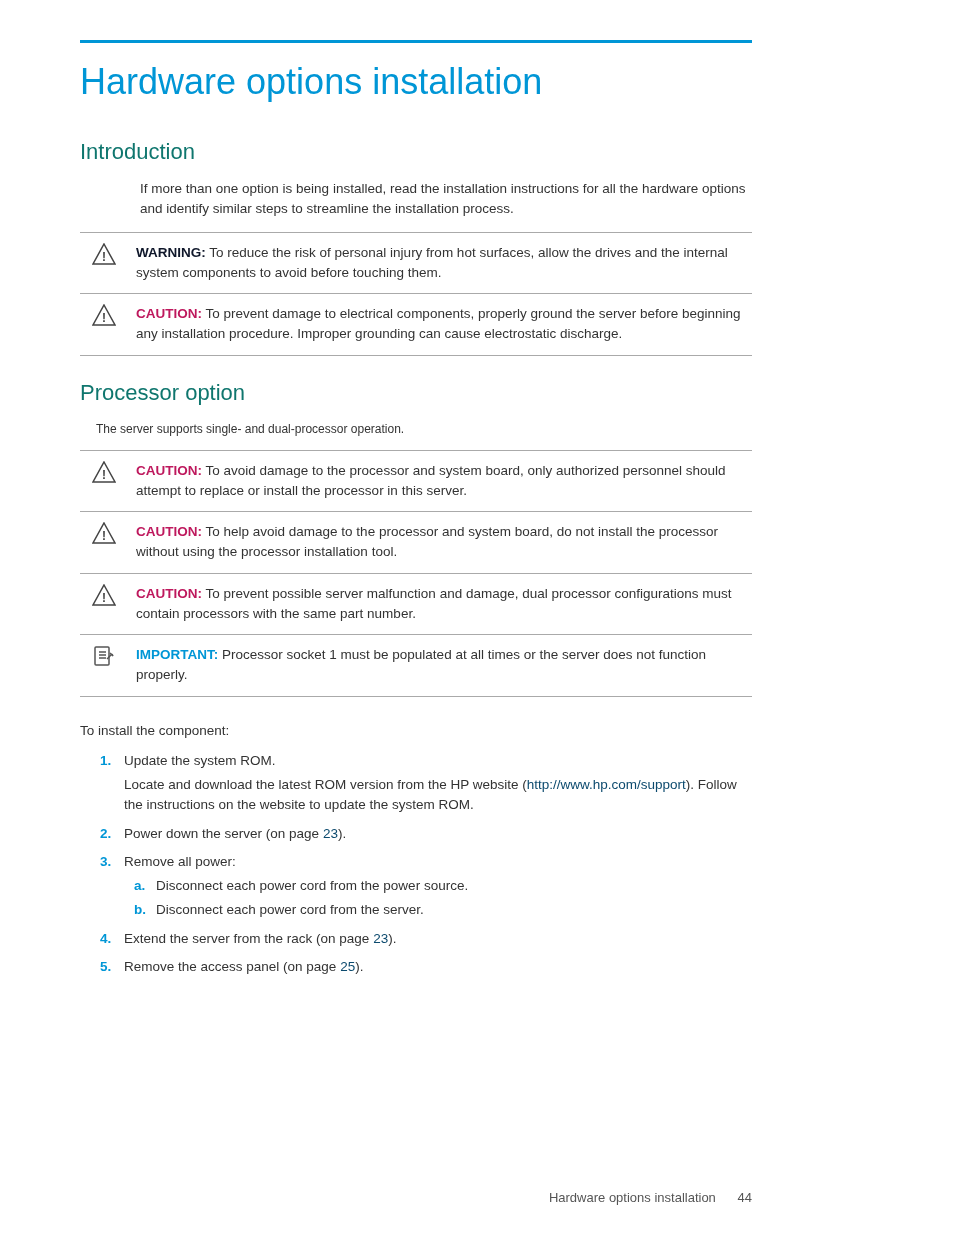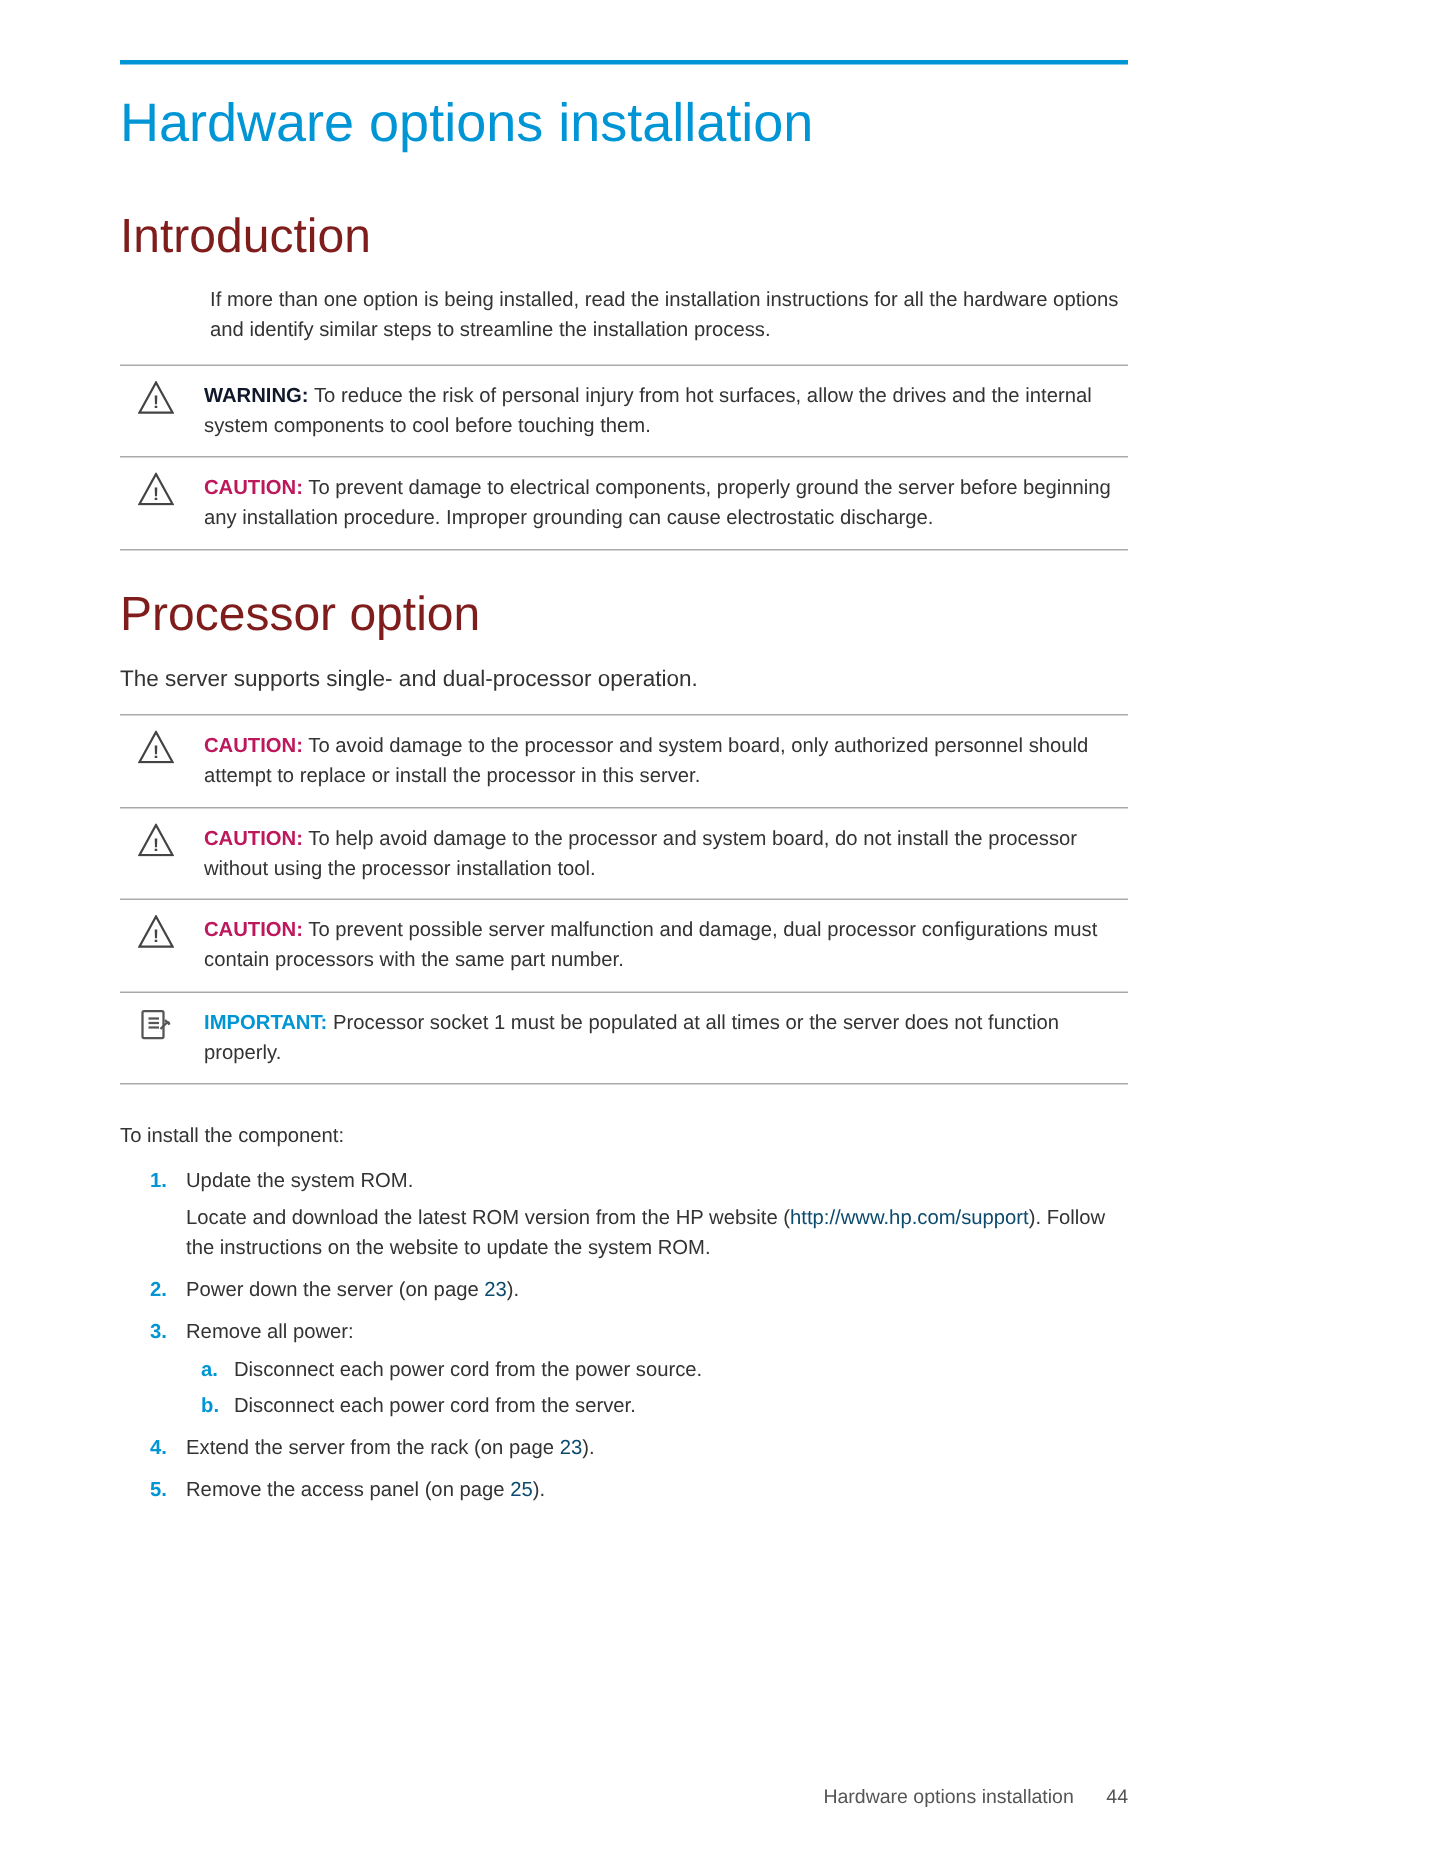--- a/index.html
+++ b/index.html
@@ -32,23 +32,23 @@
 
     .page-heading {
       font-size: 36px;
       font-weight: normal;
       color: #0096d6;
       margin-bottom: 36px;
       font-family: Arial, Helvetica, sans-serif;
     }
 
     .section-heading {
-      font-size: 32px;
+      font-size: 22px;
       font-weight: normal;
-      color: #7f1d1d;
+      color: #0f766e;
       margin-bottom: 14px;
       font-family: Arial, Helvetica, sans-serif;
     }
 
     .intro-text {
       margin-left: 60px;
       margin-bottom: 12px;
       line-height: 1.5;
       font-size: 13.5px;
     }
@@ -91,23 +91,23 @@
     .notice-label-important {
       color: #0096d6;
       font-weight: bold;
     }
 
     .processor-section {
       margin-top: 10px;
     }
 
     .processor-intro {
-      margin-left: 0px;
+      margin-left: 16px;
       margin-bottom: 12px;
-      font-size: 15px;
+      font-size: 12px;
       line-height: 1.5;
     }
 
     .install-text {
       font-size: 13.5px;
       margin-bottom: 10px;
       line-height: 1.5;
     }
 
     .ordered-list {
@@ -205,21 +205,21 @@
 
       <tr>
         <td class="icon-cell">
           <svg class="tri-svg" viewBox="0 0 24 22" fill="none" xmlns="http://www.w3.org/2000/svg">
             <polygon points="12,1 23,21 1,21" stroke="#444" stroke-width="1.5" fill="none"></polygon>
             <text x="12" y="18" text-anchor="middle" font-size="12" font-weight="bold" fill="#444">!</text>
           </svg>
         </td>
         <td>
           <span class="notice-label-warning">WARNING:</span>
-          <span>To reduce the risk of personal injury from hot surfaces, allow the drives and the internal system components to cool before touching them.</span>
+          <span>To reduce the risk of personal injury from hot surfaces, allow the drives and the internal system components to avoid before touching them.</span>
         </td>
       </tr>
 
       <tr>
         <td class="icon-cell">
           <svg class="tri-svg" viewBox="0 0 24 22" fill="none" xmlns="http://www.w3.org/2000/svg">
             <polygon points="12,1 23,21 1,21" stroke="#444" stroke-width="1.5" fill="none"></polygon>
             <text x="12" y="18" text-anchor="middle" font-size="12" font-weight="bold" fill="#444">!</text>
           </svg>
         </td>

